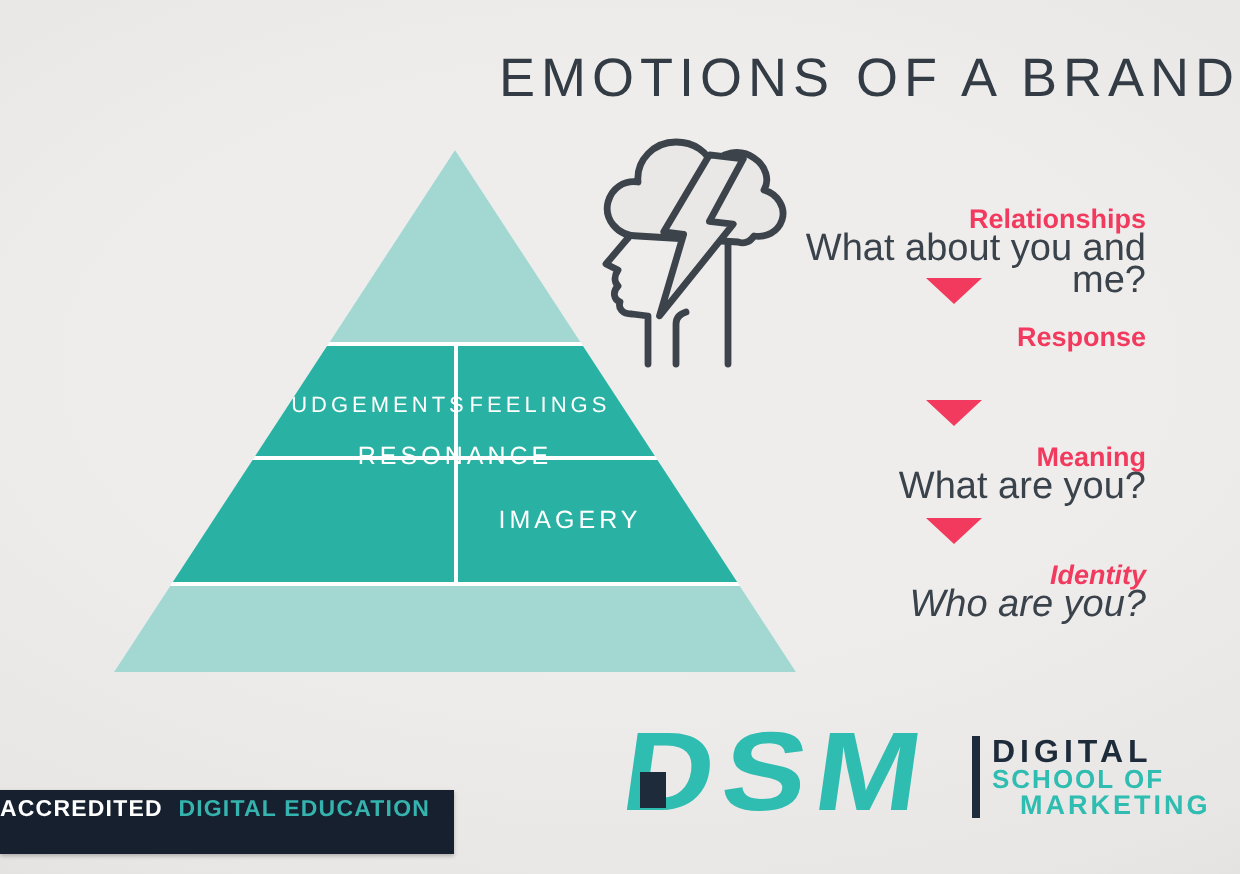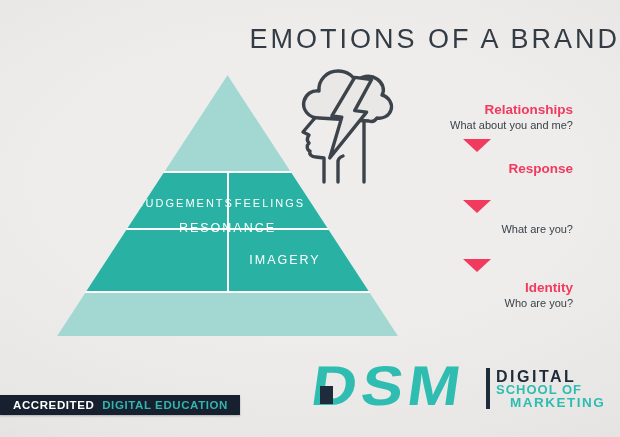--- a/index.html
+++ b/index.html
@@ -37,32 +37,32 @@
   .lbl-performance{top:178px;left:31px;width:160px;}
   .lbl-imagery{top:178px;left:148px;width:160px;}
   .lbl-salience{top:233px;left:0;width:341px;margin-top:32px;}
   
   .head-icon{position:absolute;left:292px;top:61px;}
   
   .step{
     position:absolute;left:373px;width:200px;text-align:right;
   }
   .step .heading{font-size:13.5px;font-weight:bold;color:#f2395e;line-height:15px;}
-  .step .question{font-size:11px;color:#3a424b;line-height:16px;}
-  .s1{top:102px;} .s2{top:161px;} .s3{top:221px;} .s4{top:280px;}
+  .step .question{font-size:19px;color:#3a424b;line-height:16px;}
+  .s1{top:102px;} .s2{top:161px;} .s3{top:221px;} .s4{top:280px;font-style:italic;}
   .tri{
     position:absolute;left:463px;width:0;height:0;
     border-left:14px solid transparent;border-right:14px solid transparent;
     border-top:13px solid #f2395e;
   }
   .t1{top:139px;} .t2{top:200px;} .t3{top:259px;}
   
   .badge{
-    position:absolute;left:0;top:395px;height:20px;line-height:20px;
-    background:#16202e;padding:0 12px 0 13px;font-size:11.5px;font-weight:bold;
+    position:absolute;left:0;top:395px;height:32px;line-height:20px;
+    background:#16202e;padding:0 12px 0 0;font-size:11.5px;font-weight:bold;
     letter-spacing:0.6px;white-space:nowrap;box-shadow:0 1px 2px rgba(0,0,0,0.25);
   }
   .badge .white{color:#ffffff;}
   .badge .teal{color:#35b3ae;margin-left:4px;}
   
   .logo{position:absolute;left:300px;top:358px;width:300px;height:64px;}
   .logo-initials{
     position:absolute;left:8px;top:0px;color:#2fbcb1;font-weight:bold;
     font-size:56px;line-height:56px;transform:skewX(-8deg) scaleX(1.12);
     transform-origin:left bottom;letter-spacing:4px;
@@ -117,20 +117,21 @@
     <div class="question">What about you and me?</div>
   </div>
   <div class="tri t1"></div>
 
   <div class="step s2">
     <div class="heading">Response</div>
   </div>
   <div class="tri t2"></div>
 
   <div class="step s3">
+    <div class="heading">Meaning</div>
     <div class="question">What are you?</div>
   </div>
   <div class="tri t3"></div>
 
   <div class="step s4">
     <div class="heading">Identity</div>
     <div class="question">Who are you?</div>
   </div>
 
   <div class="badge">

